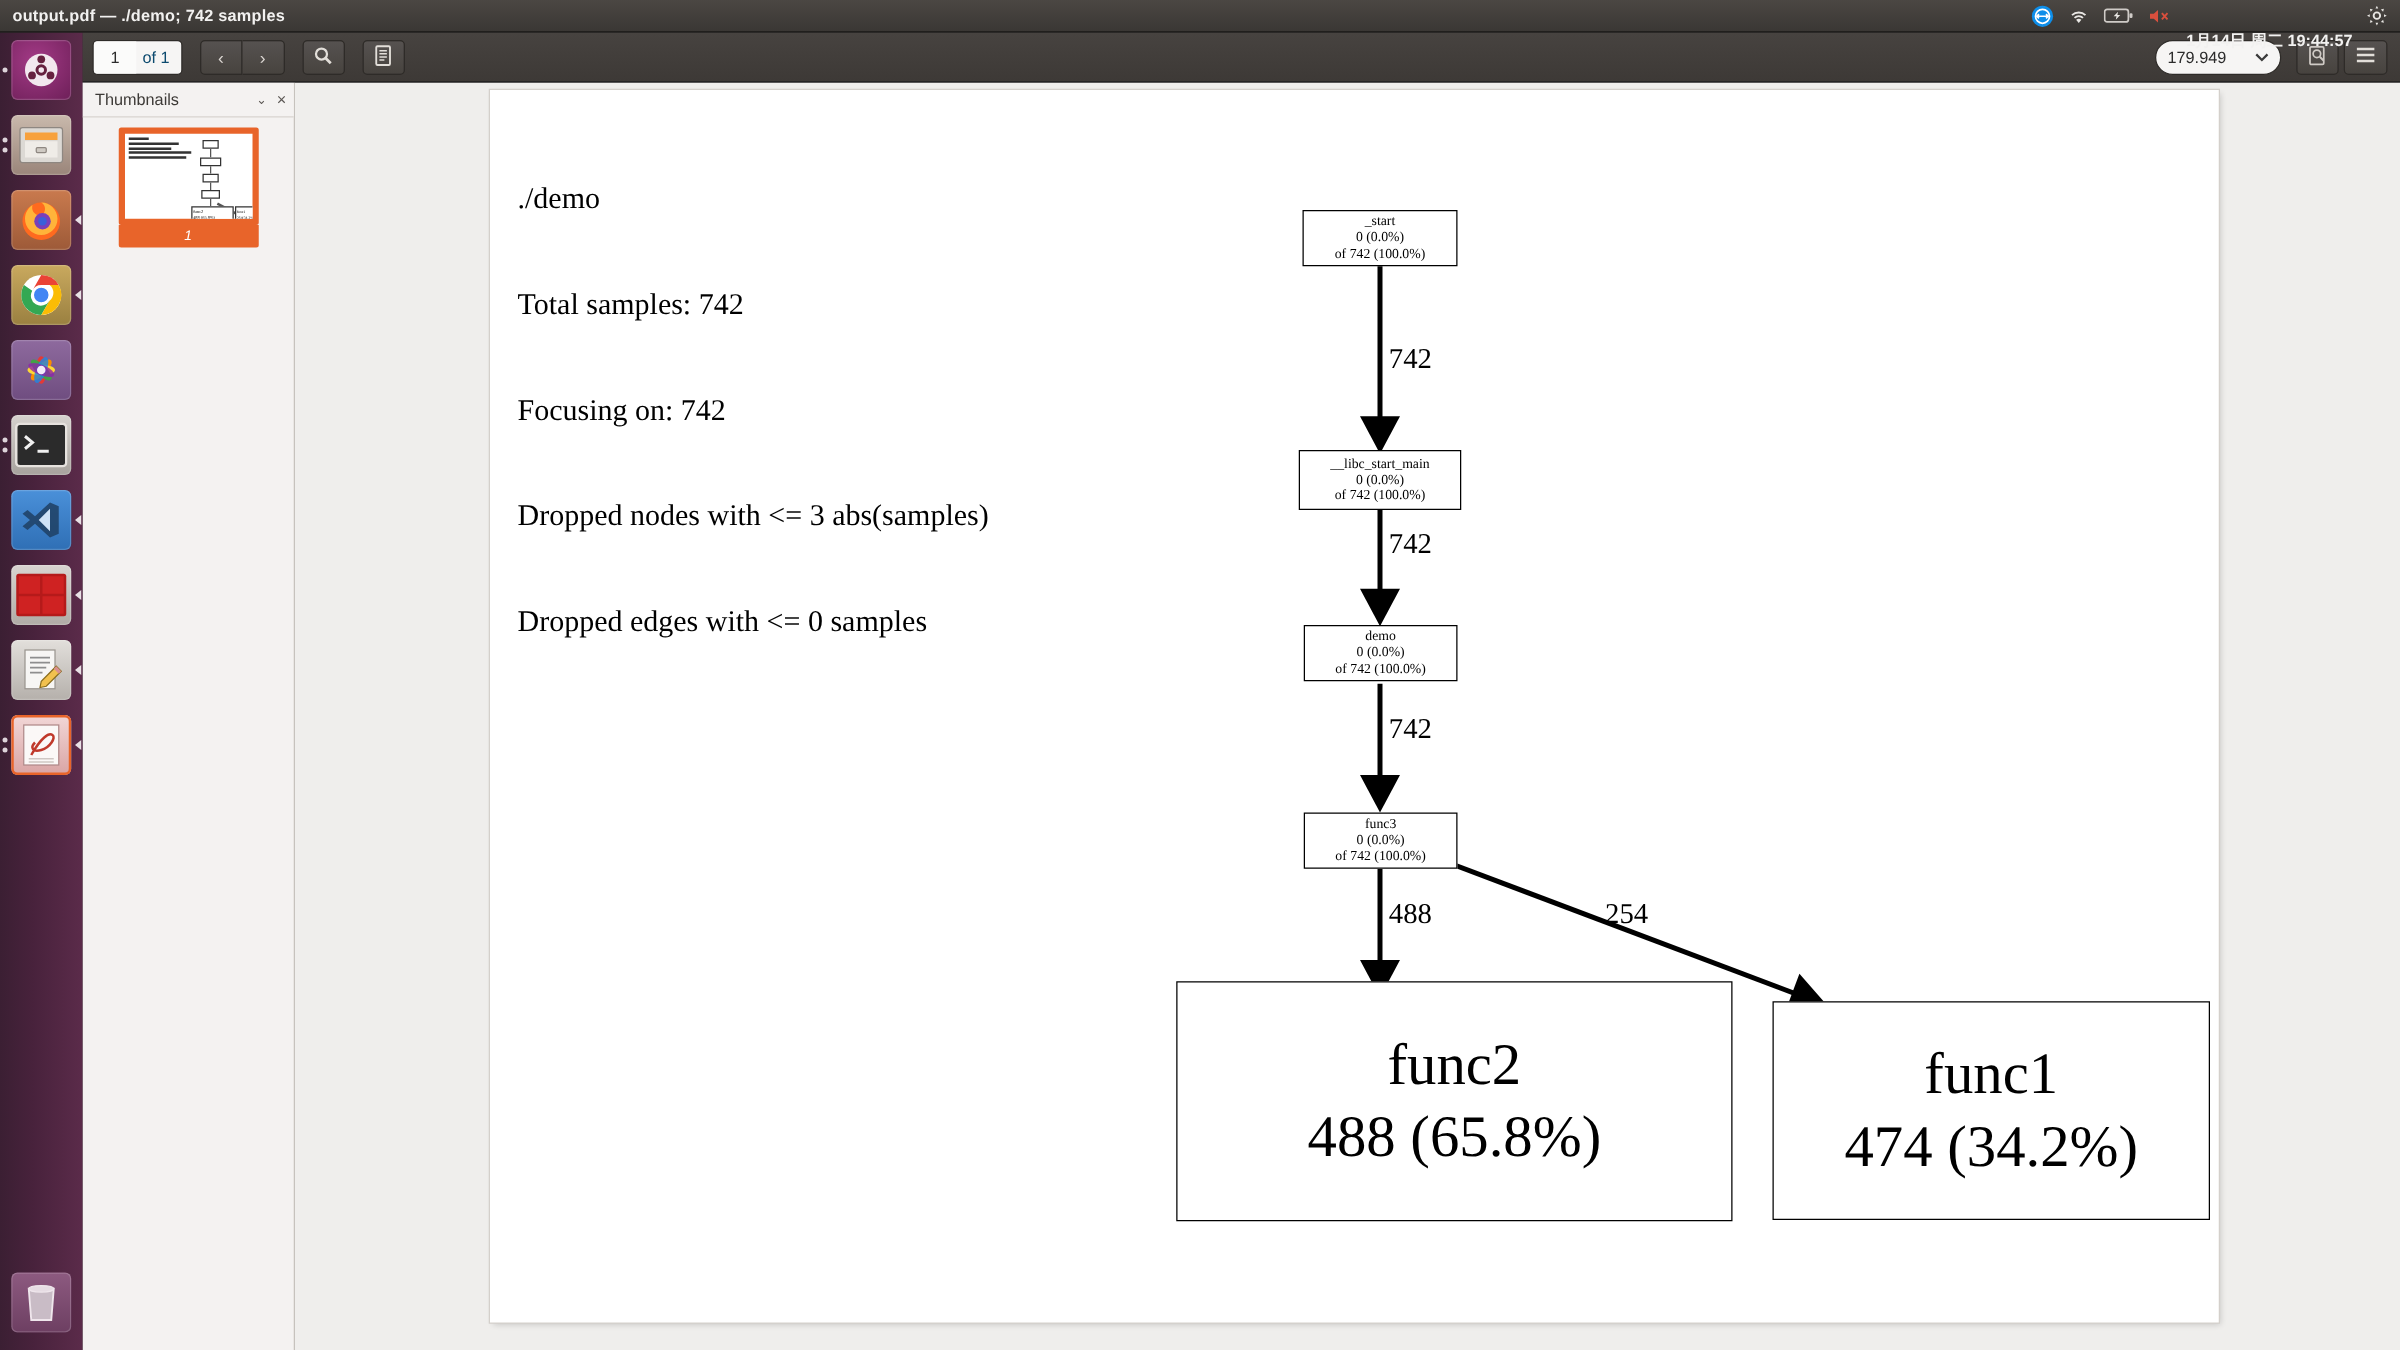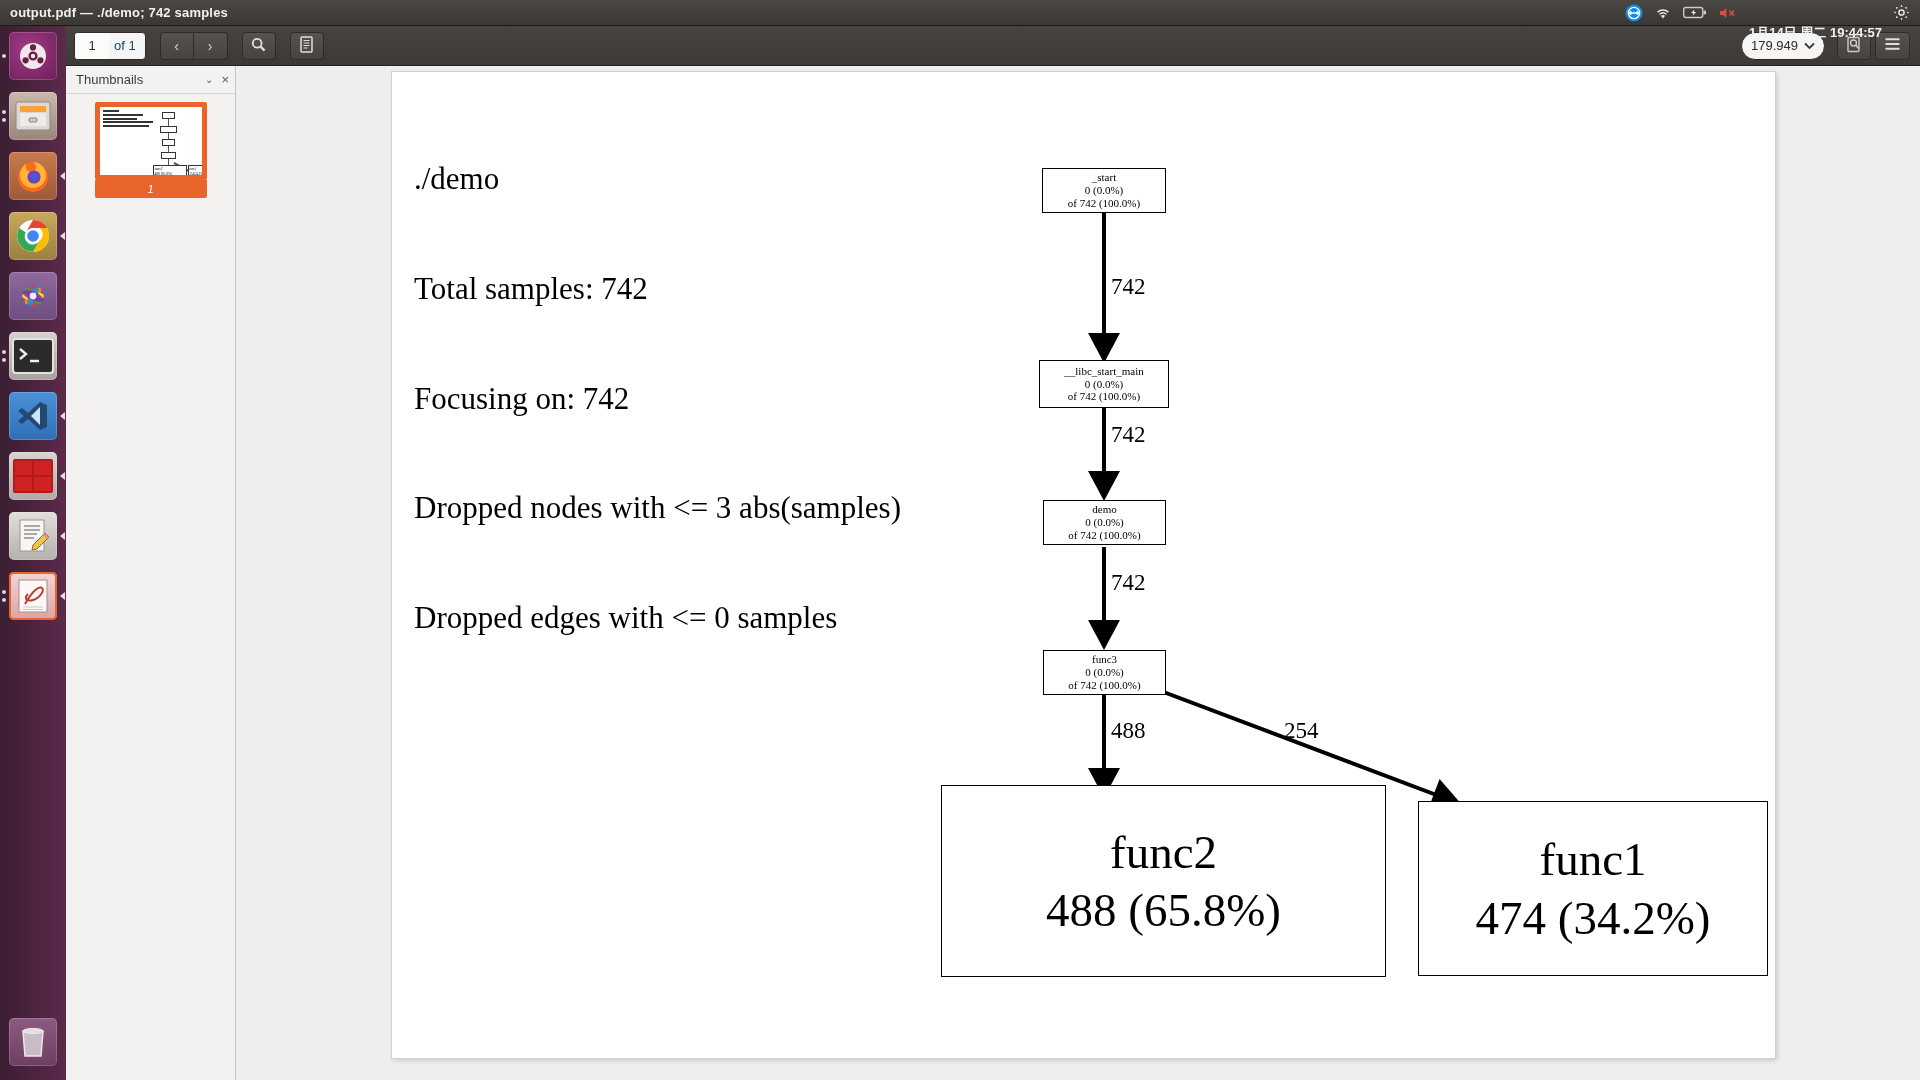--- a/index.html
+++ b/index.html
@@ -69,21 +69,21 @@
     background:#f6f5f4; border:1px solid #2e2b28; border-radius:4px;
     overflow:hidden;
   }
   #page-num-input {
     width:34px; height:26px; border:none; background:#fbfbfa;
     text-align:center; font-size:13px; color:#2b2b2b;
     font-family:"Liberation Sans", sans-serif; outline:none;
   }
   #page-total { padding:0 9px 0 5px; font-size:13px; color:#0c4a6e; }
   #zoom-box {
-    display:flex; align-items:center; gap:6px;
+    display:flex; align-items:center; gap:23px;
     height:28px; padding:0 9px; border-radius:14px;
     background:#f6f5f4; border:1px solid #2e2b28;
     font-size:13px; color:#2b2b2b;
   }
   #tb-right { margin-left:auto; display:flex; align-items:center; gap:4px; padding-right:10px; }
 
   
   #sidebar {
     position:absolute; left:66px; top:66px; width:170px; height:1014px;
     background:#f4f2f1; border-right:1px solid #c6c2bd; z-index:10;
@@ -116,21 +116,21 @@
   #viewport {
     position:absolute; left:236px; top:66px; width:1684px; height:1014px;
     background:#efeeec; overflow:hidden; z-index:5;
   }
   #page {
     position:absolute; left:156px; top:6px; width:1383px; height:986px;
     background:#fff; box-shadow:0 0 0 1px #d4d0cb, 2px 2px 5px rgba(0,0,0,.18);
   }
   #doc-header {
     position:absolute; left:22px; top:16px;
-    font-family:"Liberation Serif", serif; font-size:31px; color:#000;
+    font-family:"Liberation Serif", serif; font-size:24px; color:#000;
     line-height:1.18; white-space:pre;
   }
   #graph { position:absolute; left:0; top:0; width:1383px; height:986px; }
 
   .node {
     position:absolute; border:1.6px solid #000; background:#fff;
     display:flex; flex-direction:column; align-items:center; justify-content:center;
     font-family:"Liberation Serif", serif; color:#000;
   }
   .node.small { font-size:11px; line-height:1.18; }

